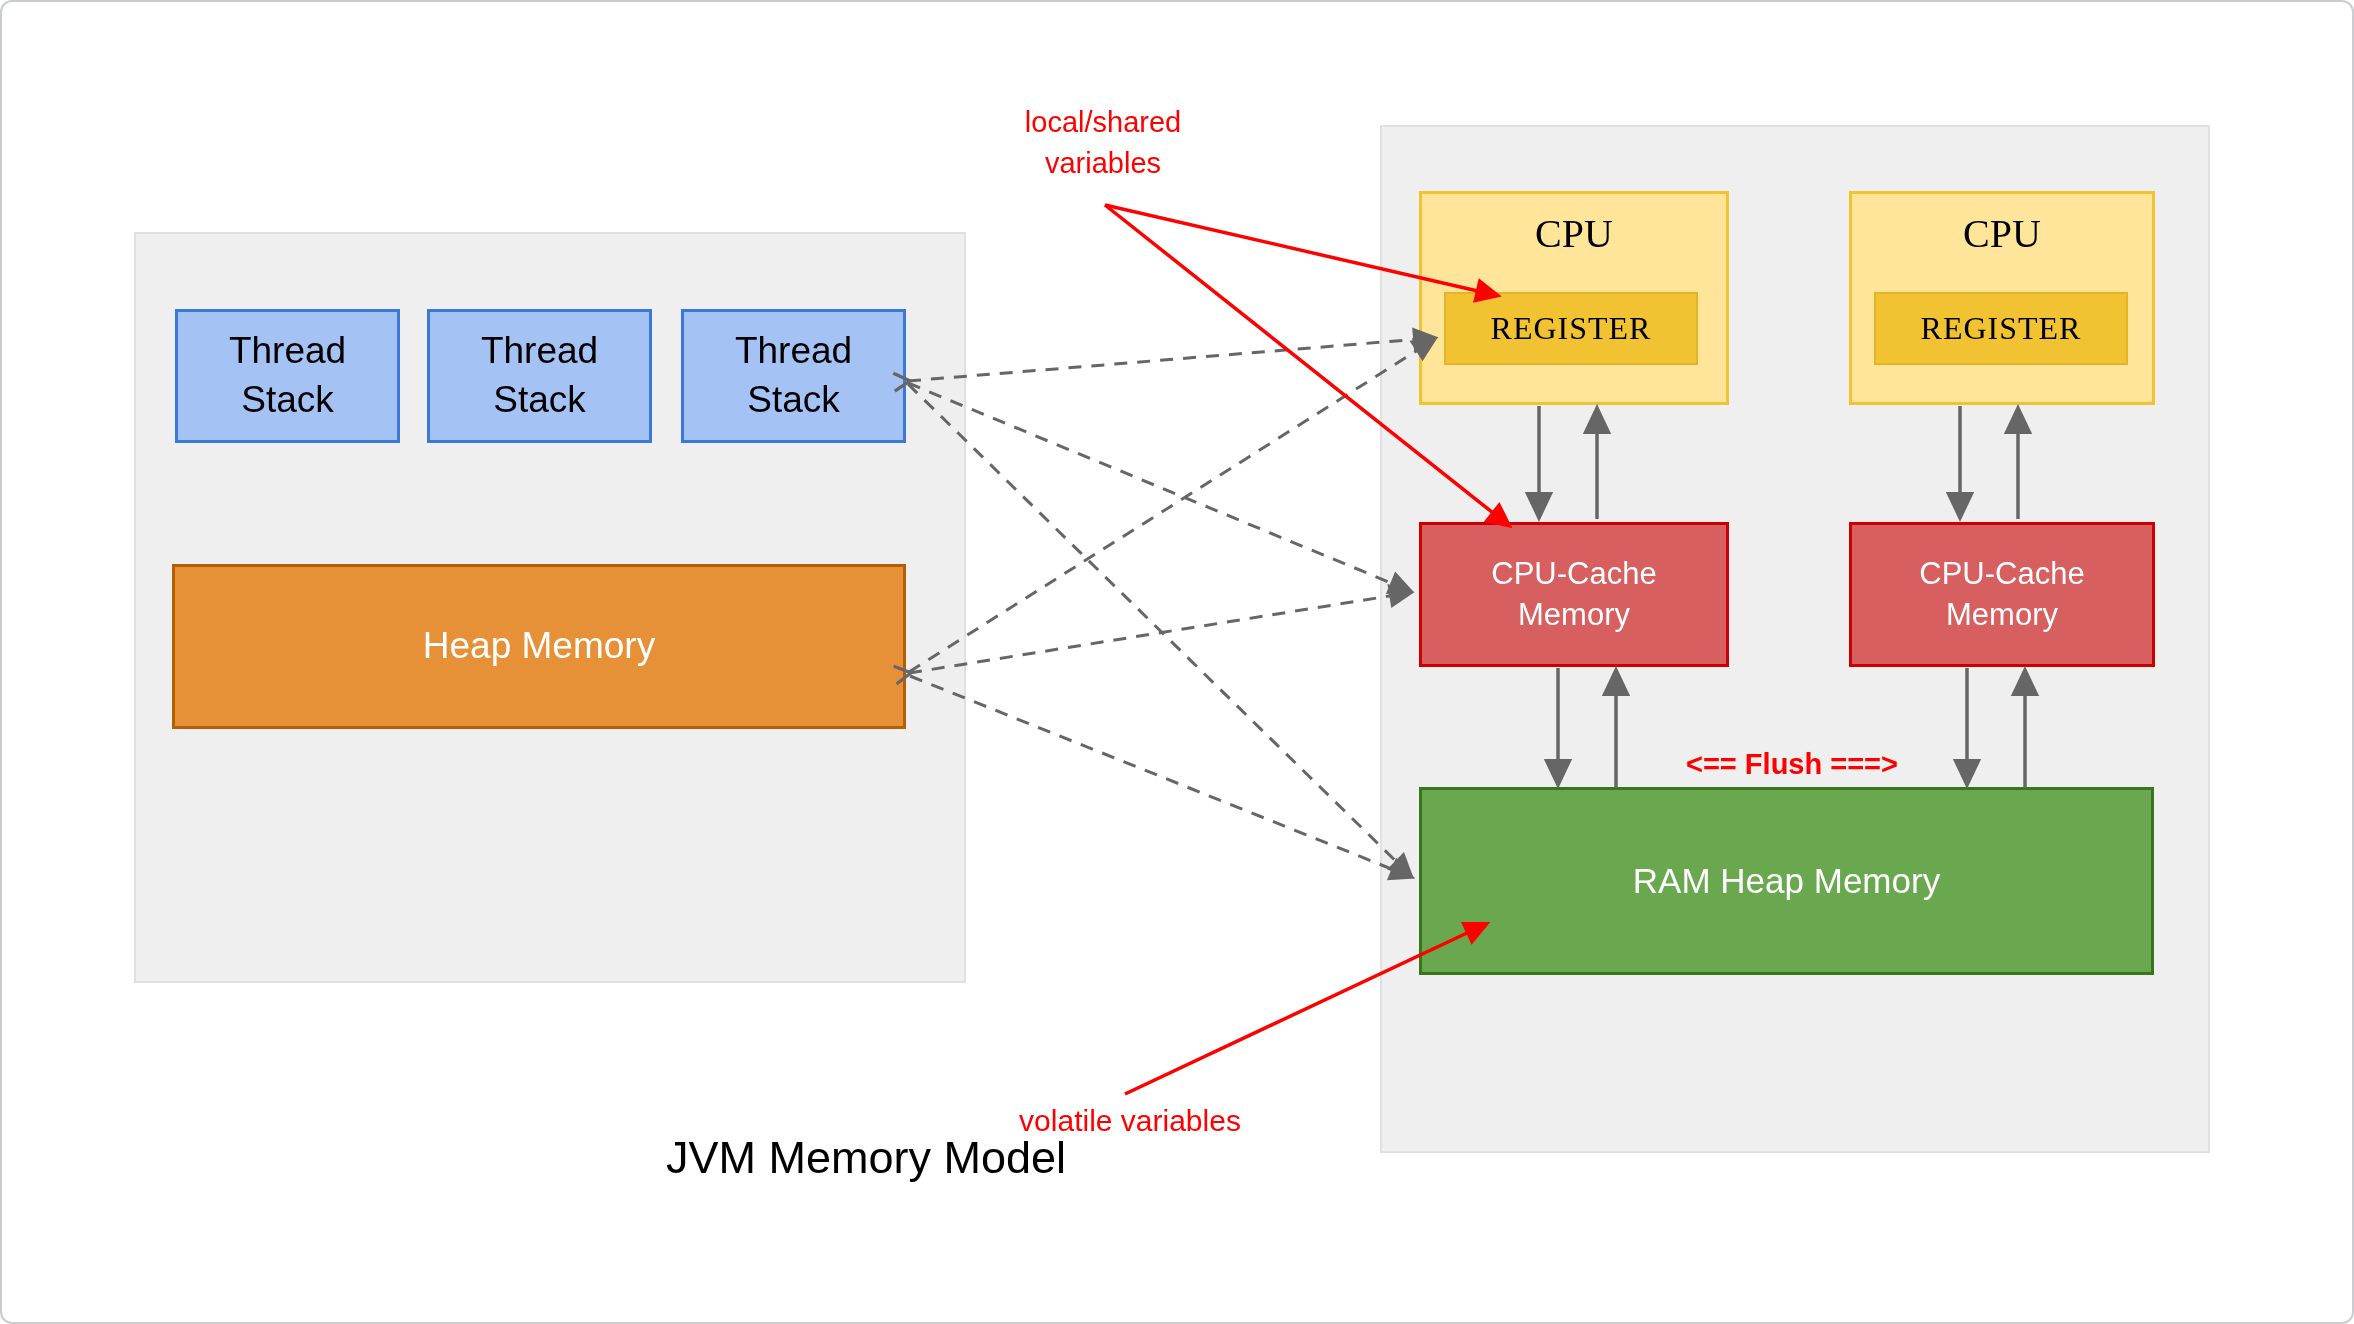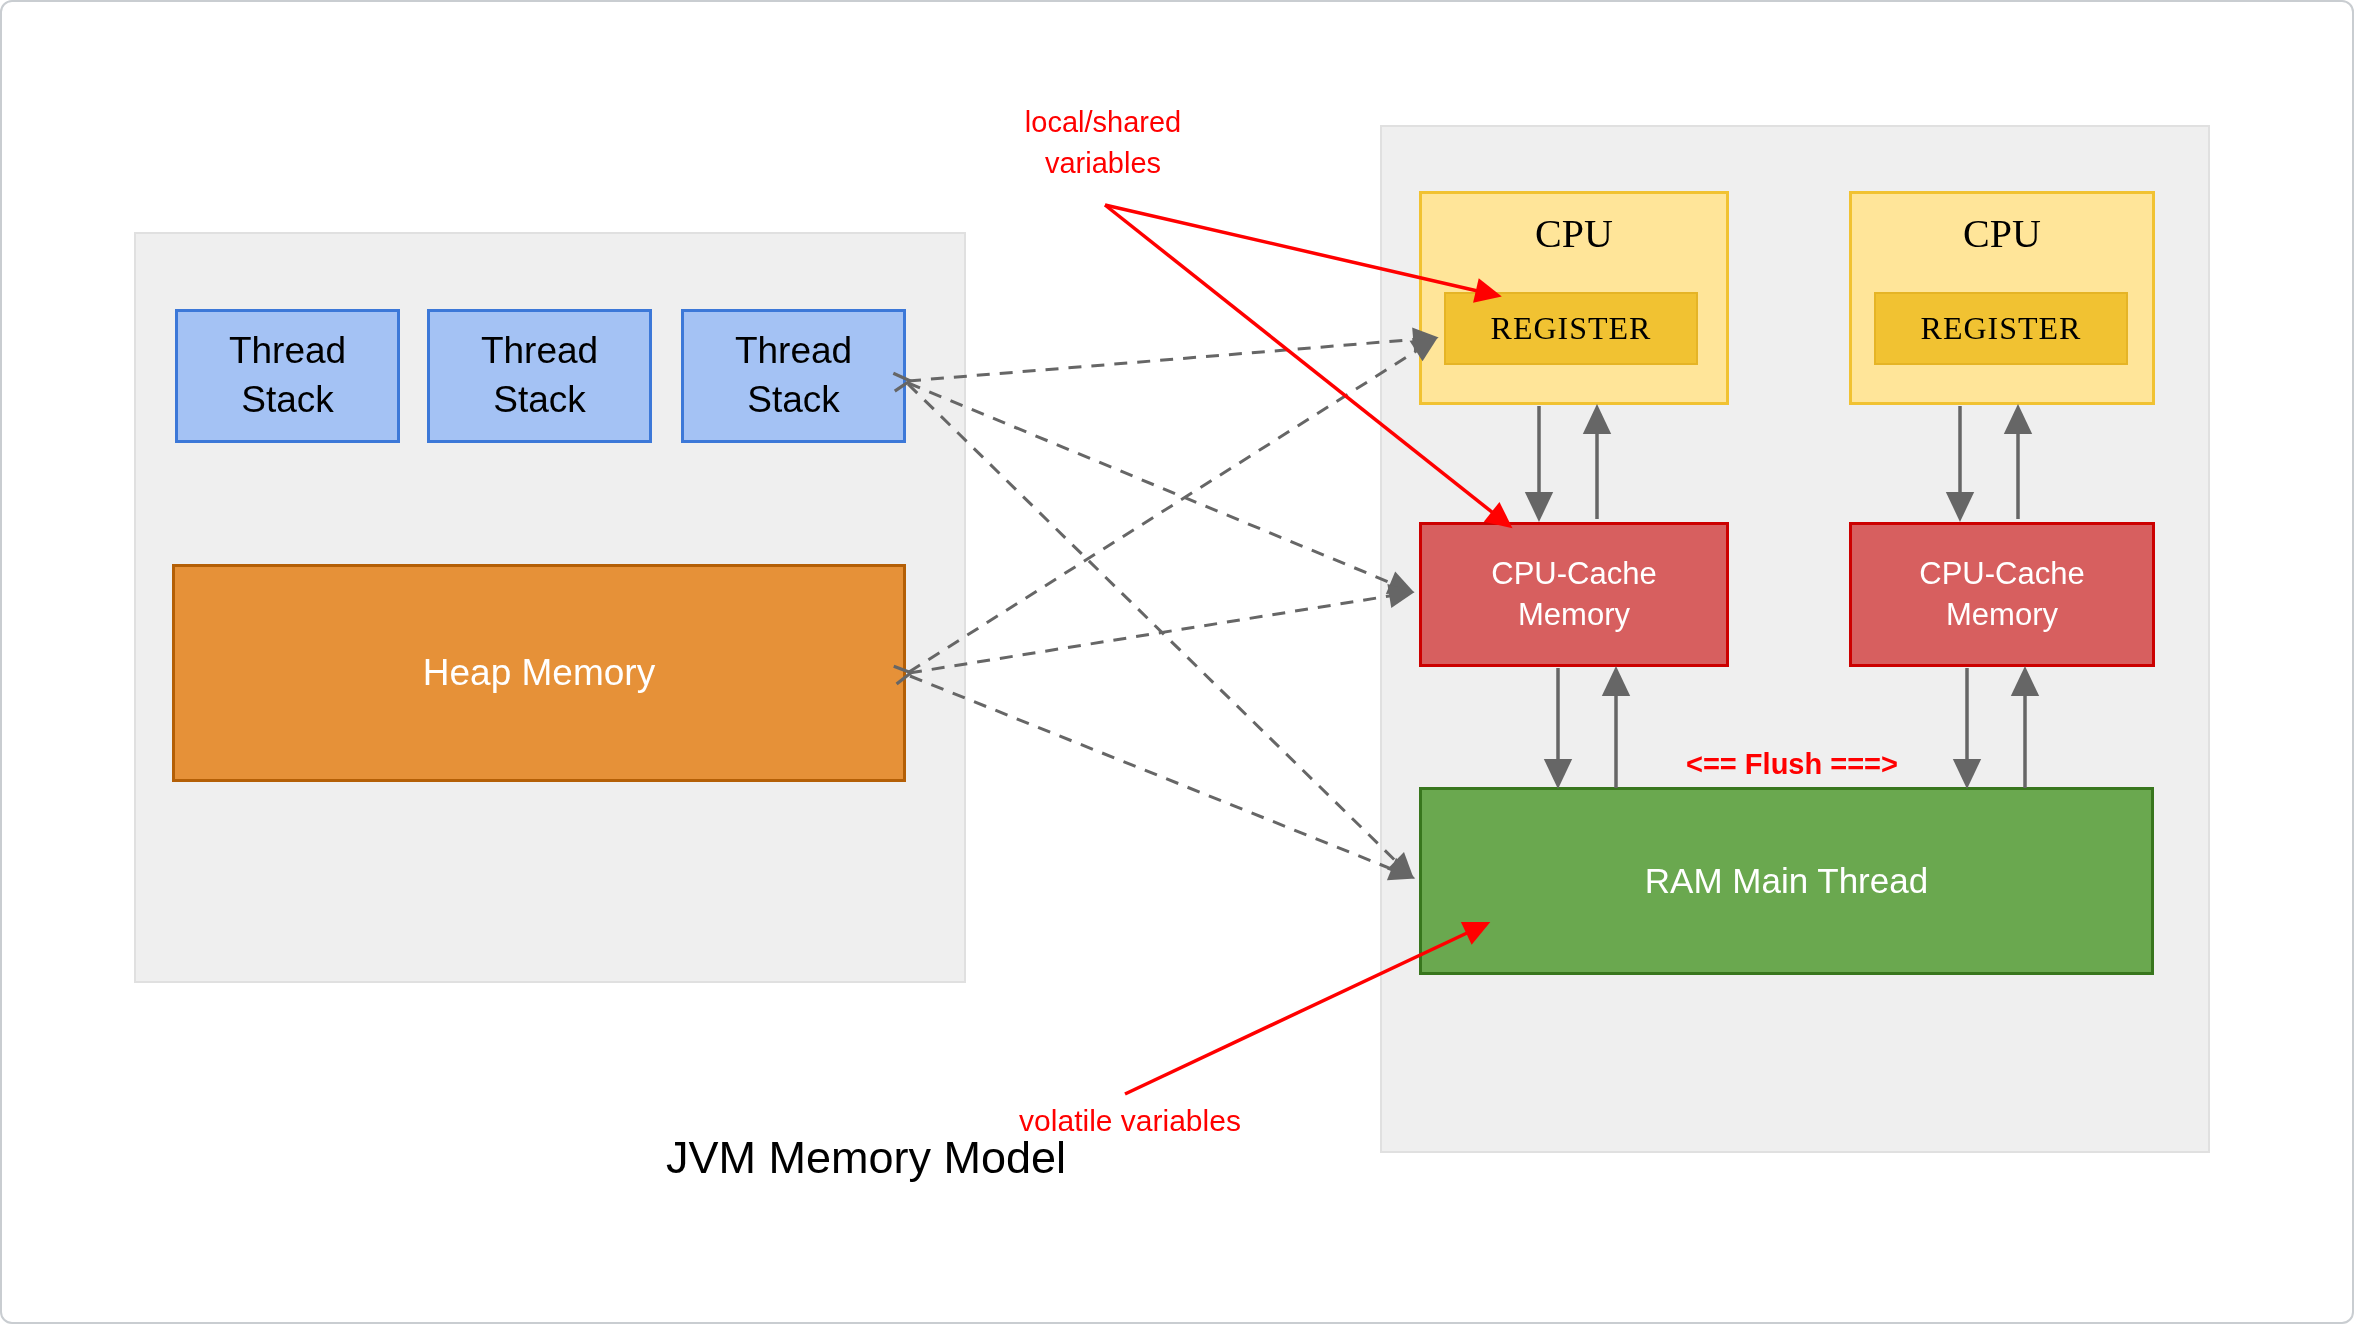--- a/index.html
+++ b/index.html
@@ -30,21 +30,21 @@
     align-items:center; justify-content:center; text-align:center;
     white-space:pre-line; line-height:1.32;
   }
   .thread{
     width:225px; height:134px; top:307px;
     background:var(--blue_fill); border:3px solid var(--blue_border);
     color:var(--text_dark); font-size:37px;
   }
   .ts1{left:173px;} .ts2{left:425px;} .ts3{left:679px;}
   .heap{
-    left:170px; top:562px; width:734px; height:218px;
+    left:170px; top:562px; width:734px; height:165px;
     background:var(--orange_fill); border:3px solid var(--orange_border);
     color:var(--text_light); font-size:37px;
   }
   .cpubox{
     position:absolute; top:189px; width:310px; height:214px; box-sizing:border-box;
     background:var(--yellow_fill); border:3px solid var(--yellow_border);font-family:Liberation Serif, serif;
   }
   .cpubox.c2{width:306px;}
   .cpu1{left:1417px;} .cpu2{left:1847px;}
   .cpu-title{
@@ -108,21 +108,21 @@
     <div class="register">REGISTER</div>
   </div>
   <div class="cpubox c2 cpu2">
     <div class="cpu-title">CPU</div>
     <div class="register">REGISTER</div>
   </div>
   <div class="box cache cache1">CPU-Cache
 Memory</div>
   <div class="box cache cache2">CPU-Cache
 Memory</div>
-  <div class="box ram">RAM Main Thread</div>
+  <div class="box ram">RAM Heap Memory</div>
 
   <div class="annotation volatile">volatile variables</div>
   <div class="annotation local-shared">local/shared
 variables</div>
   <div class="annotation flush">&lt;== Flush ===&gt;</div>
 
   <svg class="overlay" viewBox="0 0 2354 1324" xmlns="http://www.w3.org/2000/svg">
     <defs>
       <marker id="tri" viewBox="0 0 10 10" refX="7" refY="5" markerWidth="10" markerHeight="9" orient="auto">
         <path d="M0,0.5 L9.5,5 L0,9.5 Z" fill="#666666"></path>

